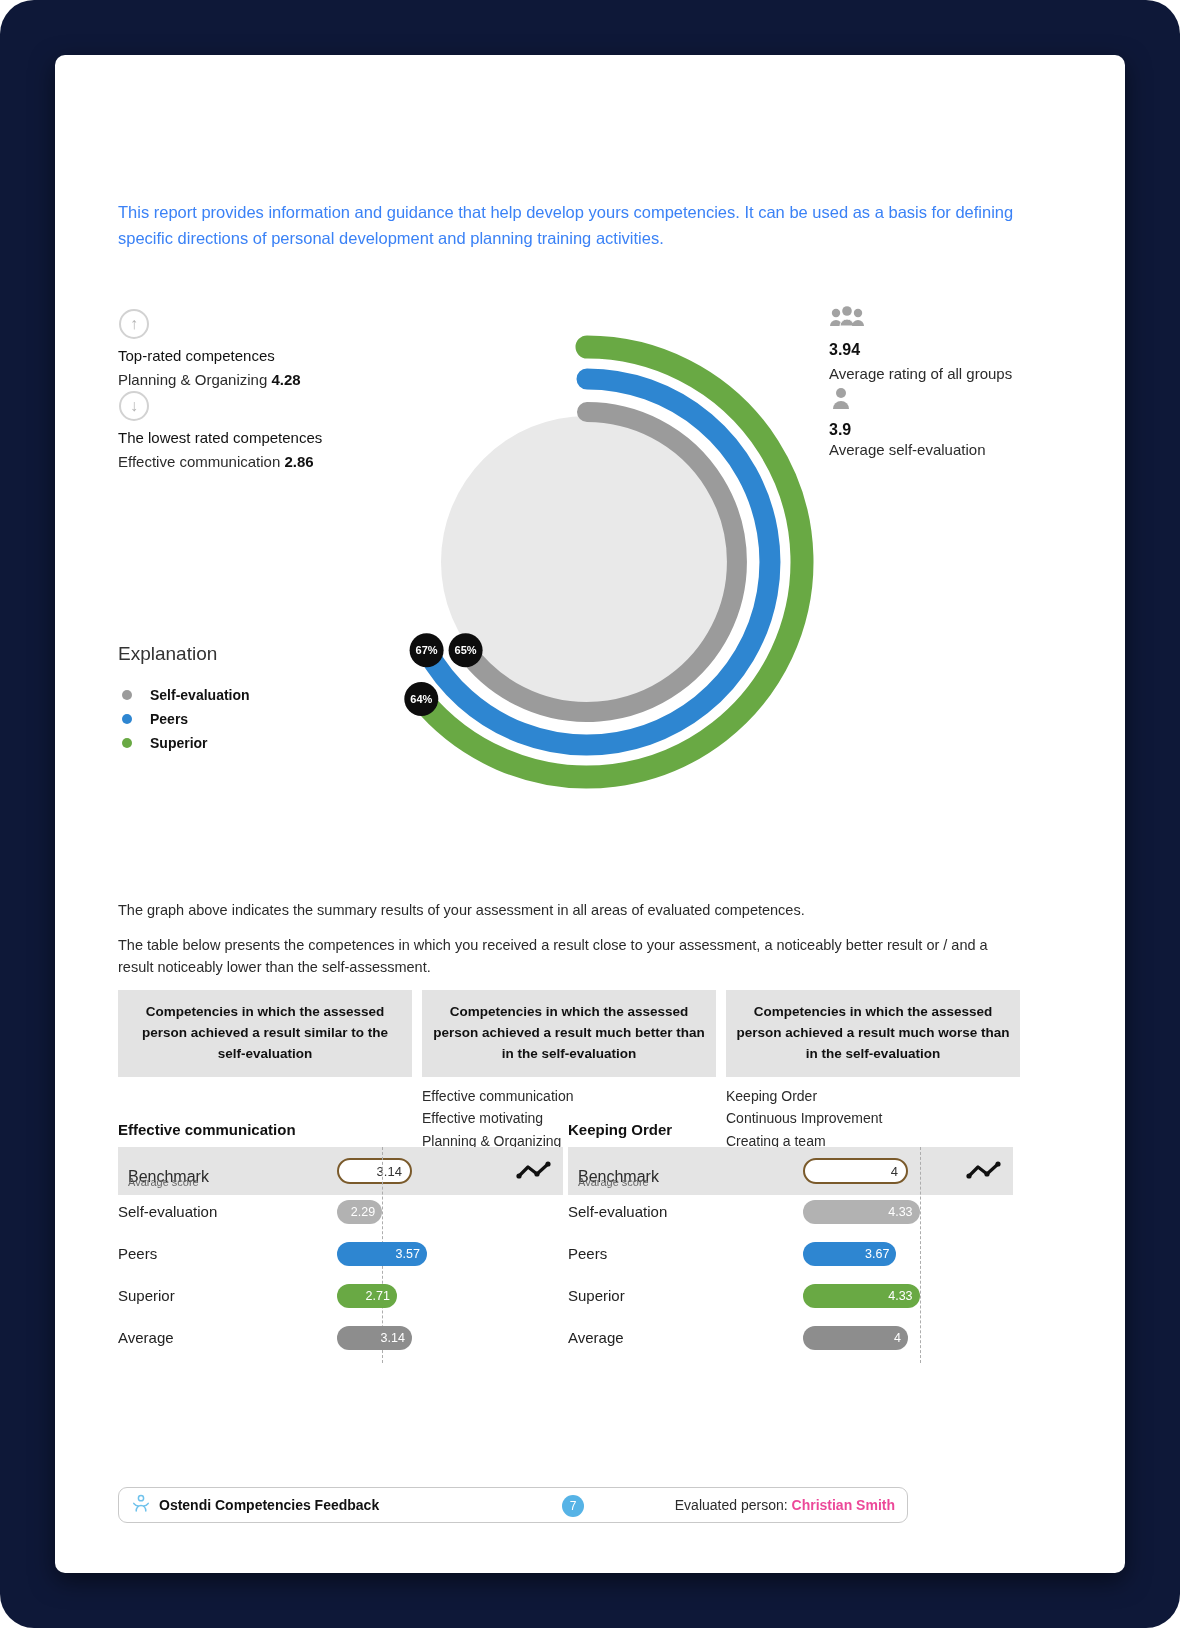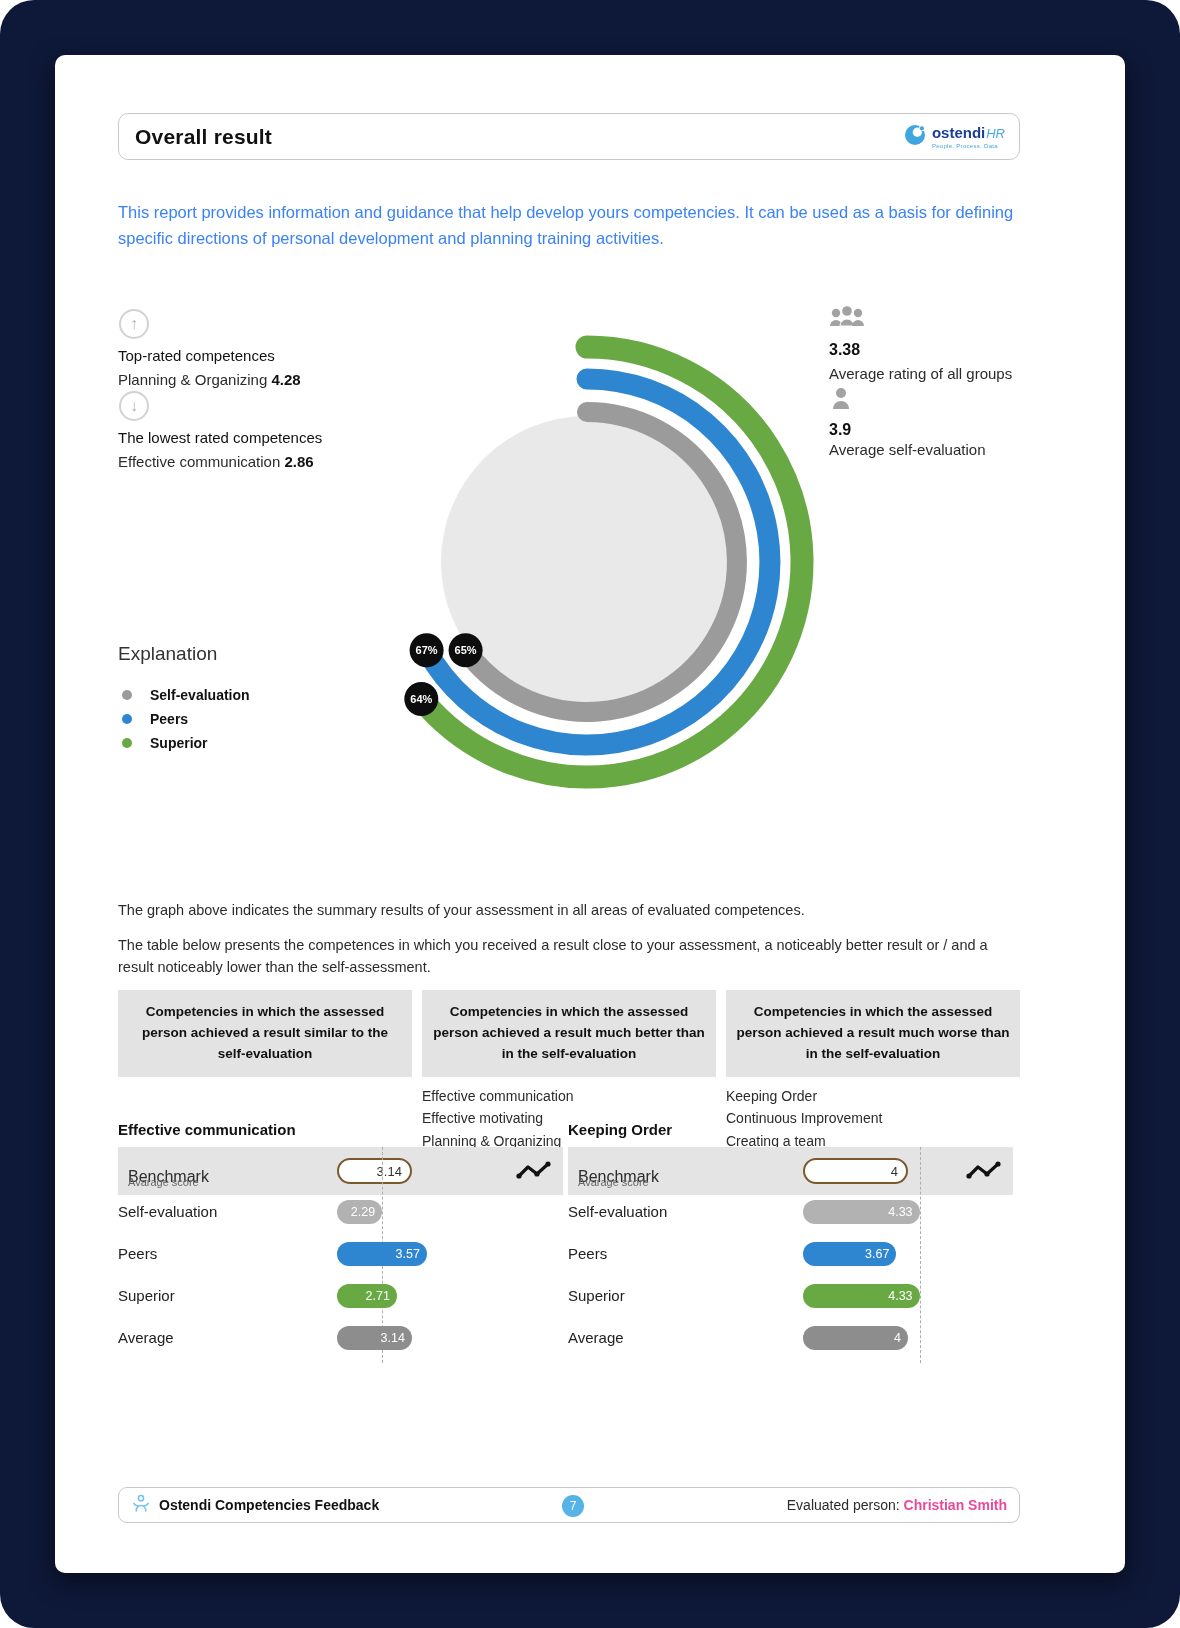--- a/index.html
+++ b/index.html
@@ -56,53 +56,34 @@
   .bench-pill{position:absolute;top:11px;height:26px;background:#fff;border:2px solid #7a5a2b;border-radius:14px;
               box-sizing:border-box;display:flex;align-items:center;justify-content:flex-end;
               padding-right:8px;font-size:13px;color:#333;}
   .activity{position:absolute;right:10px;top:12px;}
   .dash-line{position:absolute;top:26px;height:216px;width:0;border-left:1.5px dashed #adadad;}
   .score-row-label{position:absolute;left:0;font-size:15px;color:#222;}
   .score-pill{position:absolute;height:24px;border-radius:12px;display:flex;align-items:center;
               justify-content:flex-end;padding-right:7px;font-size:12.5px;color:#fff;box-sizing:border-box;}
 
   
-  .footer{left:63px;top:1432px;width:902px;height:36px;border:1px solid #c9c9c9;border-radius:9px;
+  .footer{left:63px;top:1432px;width:790px;height:36px;border:1px solid #c9c9c9;border-radius:9px;
           display:flex;align-items:center;justify-content:space-between;padding:0 12px;box-sizing:border-box;}
   .footer-left{display:flex;align-items:center;gap:8px;font-size:14px;font-weight:bold;color:#111;}
   .footer-right{font-size:14px;color:#2b2b2b;}
   .footer-right b{color:#ec4899;}
   .page-badge{position:absolute;left:443px;top:7px;width:22px;height:22px;border-radius:50%;background:#56b3e6;
               color:#fff;font-size:12px;display:flex;align-items:center;justify-content:center;}
 </style>
 </head>
 <body>
 
 <div class="canvas">
   <div class="page">
 
-    <div class="abs title-box">
-      <h1>Overall result</h1>
-      <div class="logo">
-        <span>
-          <svg width="24" height="24" viewBox="0 0 24 24">
-            <circle cx="12" cy="12" r="10" fill="#3fa6df"></circle>
-            <circle cx="14.3" cy="9.2" r="4.6" fill="#ffffff"></circle>
-            <circle cx="19.4" cy="4.8" r="3.2" fill="#ffffff"></circle>
-            <circle cx="18.9" cy="5.3" r="2.1" fill="#3fa6df"></circle>
-          </svg>
-        </span>
-        <span class="logo-text">
-          <span class="logo-row">
-            <span class="logo-name">ostendi</span><span class="logo-hr">HR</span>
-          </span>
-          <span class="logo-tag">People. Process. Data</span>
-        </span>
-      </div>
-    </div>
 
     <p class="abs intro">This report provides information and guidance that help develop yours competencies. It can be used as a basis for defining specific directions of personal development and planning training activities.</p>
 
     <div class="abs circle-icon" style="left:64px;top:254px;">↑</div>
     <div class="abs hl-title" style="left:63px;top:292px;">Top-rated competences</div>
     <div class="abs hl-sub" style="left:63px;top:312px;">
       <span>Planning &amp; Organizing</span>
       <b>4.28</b>
     </div>
     <div class="abs circle-icon" style="left:64px;top:336px;">↓</div>
@@ -115,21 +96,21 @@
     <div class="abs gray-icon" style="left:772px;top:250px;">
       <svg width="40" height="24" viewBox="0 0 40 24">
         <circle cx="9" cy="8" r="4.2" fill="#a2a2a2"></circle>
           <circle cx="20" cy="6" r="4.8" fill="#a2a2a2"></circle>
           <circle cx="31" cy="8" r="4.2" fill="#a2a2a2"></circle>
         <path d="M3 21a6 6 0 0 1 12 0z" fill="#a2a2a2"></path>
           <path d="M13 21a7 7 0 0 1 14 0z" fill="#a2a2a2" stroke="#fff" stroke-width="1"></path>
         <path d="M25 21a6 6 0 0 1 12 0z" fill="#a2a2a2"></path>
       </svg>
     </div>
-    <div class="abs stat-num" style="left:774px;top:286px;">3.38</div>
+    <div class="abs stat-num" style="left:774px;top:286px;">3.94</div>
     <div class="abs stat-label" style="left:774px;top:306px;">Average rating of all groups</div>
     <div class="abs gray-icon" style="left:776px;top:332px;">
       <svg width="20" height="24" viewBox="0 0 20 24">
         <circle cx="10" cy="6" r="5" fill="#a2a2a2"></circle>
           <path d="M2 22a8 8 0 0 1 16 0z" fill="#a2a2a2"></path>
       </svg>
     </div>
     <div class="abs stat-num" style="left:774px;top:366px;">3.9</div>
     <div class="abs stat-label" style="left:774px;top:382px;">Average self-evaluation</div>
 

